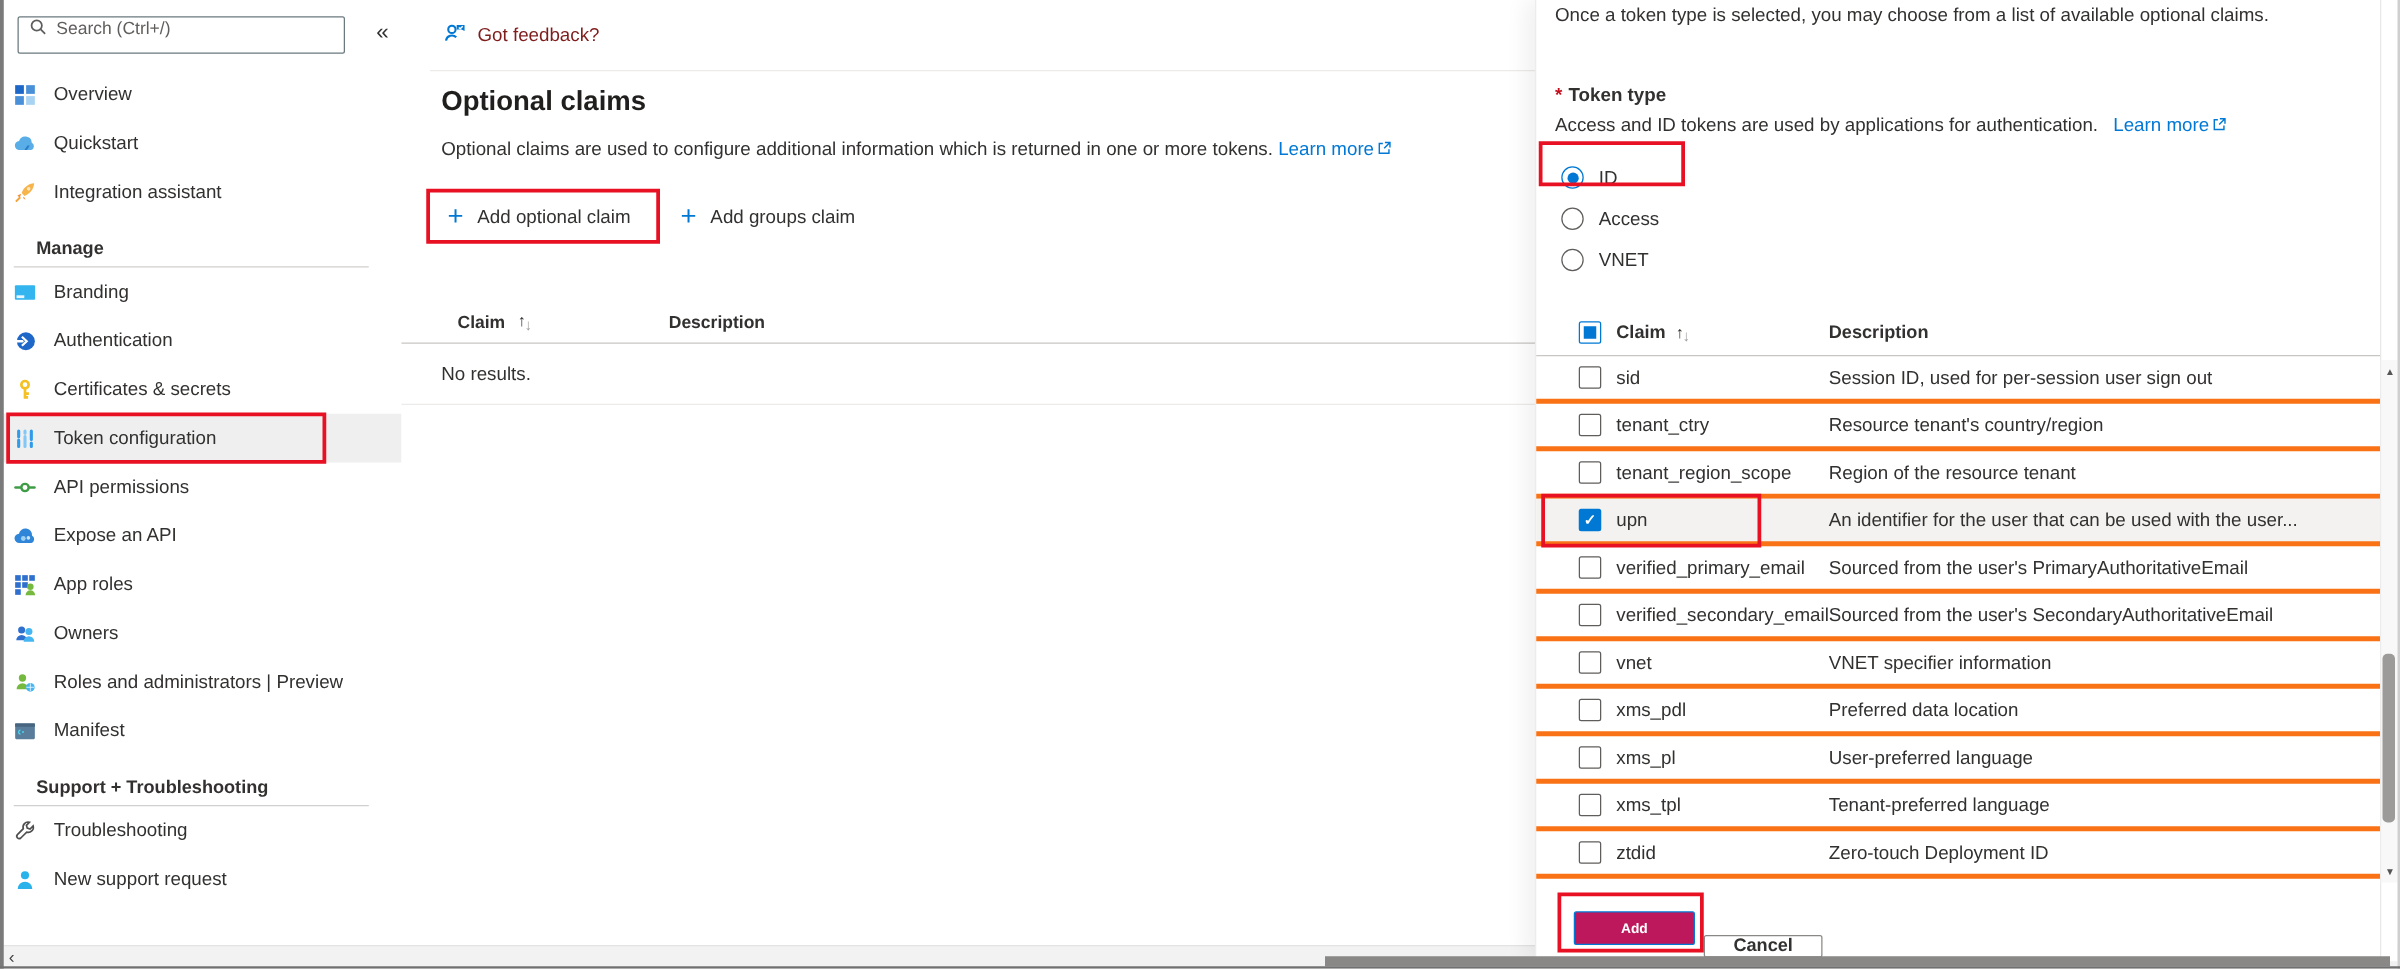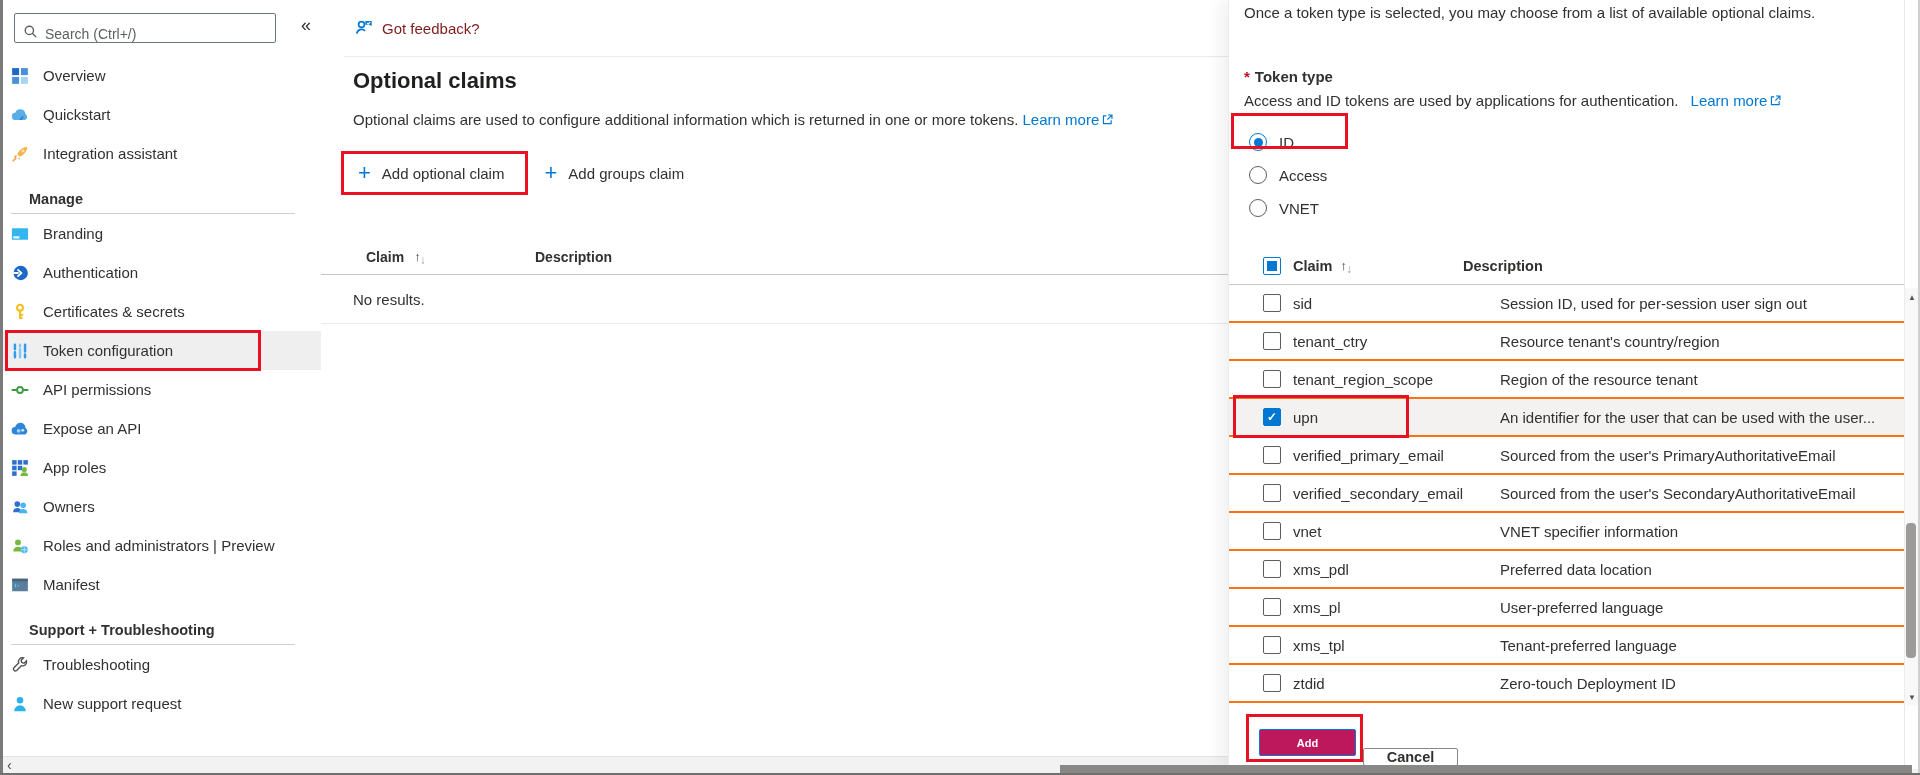--- a/index.html
+++ b/index.html
@@ -14,21 +14,21 @@
   .win-left  { position:absolute; left:0; top:0; width:3px; height:775px; background:#7a7a7a; z-index:70; }
   .win-right { position:absolute; right:0; top:0; width:2px; height:775px; background:#cfcfcf; z-index:70; }
   .win-bottom{ position:absolute; left:0; bottom:0; width:1920px; height:2px; background:#707070; z-index:72; }
   .hbar { position:absolute; left:3px; bottom:2px; width:1915px; height:17px; background:#f2f2f2; border-top:1px solid #e3e3e3; z-index:30; }
   .hbar-arrow { position:absolute; left:4px; top:0px; font-size:14px; color:#444; cursor:pointer; }
   .hthumb { position:absolute; left:1060px; bottom:2px; width:852px; height:8px; background:#8a8886; z-index:60; cursor:pointer; }
 
   
   .sidebar { position:absolute; left:3px; top:0; width:318px; height:754px; background:#fff; font-size:15px; z-index:10; }
   .search-wrap { position:relative; height:56px; }
-  .search-box { position:absolute; left:11px; top:13px; width:262px; height:30px; border:1px solid #69797e; border-radius:2px; display:flex; align-items:flex-end; gap:7px; padding:0 8px; background:#fff; }
+  .search-box { position:absolute; left:11px; top:13px; width:262px; height:30px; border:1px solid #69797e; border-radius:2px; display:flex; align-items:flex-start; gap:7px; padding:0 8px; background:#fff; }
   .search-box input { border:none; outline:none; flex:1; min-width:0; font-family:inherit; font-size:14px; color:#323130; background:transparent; }
   .search-box input::placeholder { color:#605e5c; }
   .collapse-btn { position:absolute; right:10px; top:16px; font-size:18px; color:#323130; cursor:pointer; line-height:1; }
   .nav-item { height:39px; display:flex; align-items:center; gap:14px; padding-left:8px; cursor:pointer; position:relative; }
   .nav-item.selected { background:#efefef; }
   .nav-icon { width:18px; height:18px; flex:none; display:flex; align-items:center; justify-content:center; }
   .nav-label { white-space:nowrap; }
   .nav-header { margin:4px 26px 0 8px; padding:14px 0 6px 18px; font-weight:bold; font-size:14.5px; color:#323130; border-bottom:1px solid #d2d0ce; }
   .nav-red-box { display:none; position:absolute; left:2px; top:-1px; width:256px; height:41px; border:3px solid #e81123; z-index:5; pointer-events:none; }
   .nav-item.has-box .nav-red-box { display:block; }
@@ -70,21 +70,21 @@
   .radio { width:18px; height:18px; border:1px solid #605e5c; border-radius:50%; background:#fff; flex:none; display:flex; align-items:center; justify-content:center; }
   .radio-row.checked .radio { border-color:#0078d4; }
   .radio-row.checked .radio::after { content:""; width:9px; height:9px; border-radius:50%; background:#0078d4; }
   .radio-box { display:none; position:absolute; left:-13px; top:-5px; width:117px; height:36px; border:3px solid #e81123; pointer-events:none; }
   .radio-row.has-box .radio-box { display:block; }
 
   .p-tbl { margin-left:-15px; margin-top:30px; position:relative; }
   .p-head { height:38px; display:flex; align-items:center; border-bottom:1px solid #c8c6c4; margin-right:14px; }
   .p-col-claim { width:234px; padding-left:34px; display:flex; align-items:center; gap:12px; }
   .p-rows { }
-  .p-row { height:38px; display:flex; align-items:center; border-bottom:2px solid #f97316; position:relative; margin-right:14px; cursor:pointer;gap:37px; }
+  .p-row { height:38px; display:flex; align-items:center; border-bottom:4px solid #f97316; position:relative; margin-right:14px; cursor:pointer; }
   .p-row.is-highlighted { background:#f3f2f1; }
   .p-desc { font-size:15px; }
   .row-red-box { display:none; position:absolute; left:4px; top:-4px; width:176px; height:43px; border:3px solid #e81123; z-index:6; pointer-events:none; }
   .p-row.has-box .row-red-box { display:block; }
   .checkbox { width:18px; height:18px; border:1px solid #605e5c; border-radius:2px; background:#fff; flex:none; display:flex; align-items:center; justify-content:center; cursor:pointer; }
   .checkbox.checked { background:#0078d4; border-color:#0078d4; }
   .check-glyph { display:none; color:#fff; font-size:12px; font-weight:bold; line-height:1; }
   .checkbox.checked .check-glyph { display:block; }
   .checkbox.mixed { border-color:#0078d4; }
   .checkbox.mixed::after { content:""; width:10px; height:10px; background:#0078d4; }

